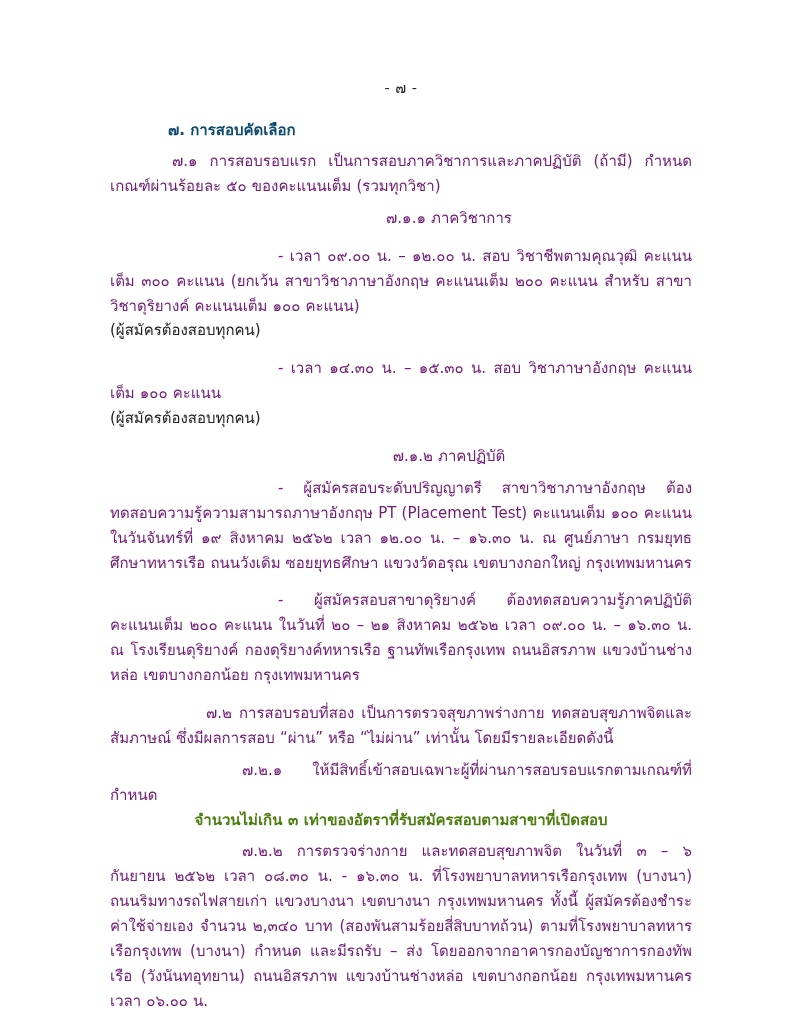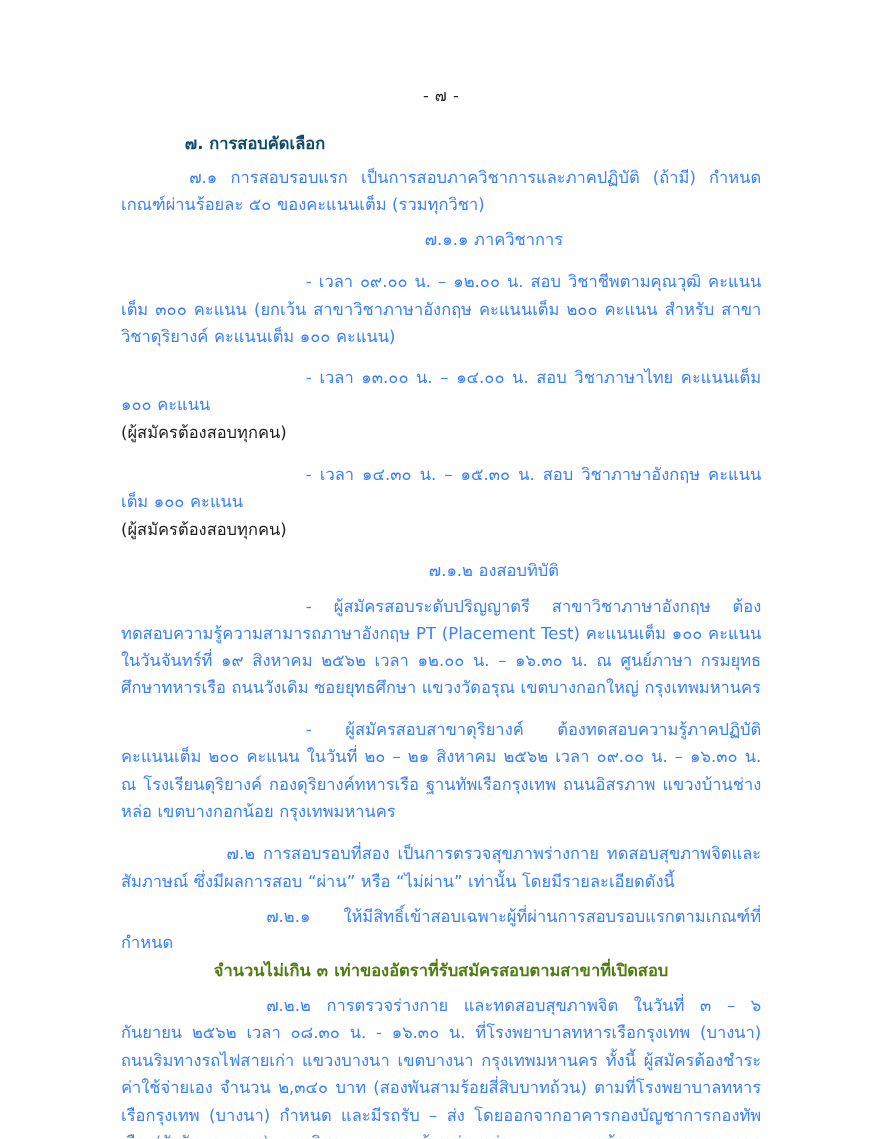--- a/index.html
+++ b/index.html
@@ -39,21 +39,21 @@
     font-size: 15px;
     font-weight: bold;
     color: #0c4a6e;
     margin: 0 0 3px 0;
     padding-left: 58px;
     line-height: 1.62;
   }
   .para {
     font-size: 15px;
     line-height: 1.66;
-    color: #3b82f6;
+    color: #701a75;
     margin: 0;
     text-align: justify;
     text-justify: inter-word;
     word-spacing: 0.3px;
   }
   .para.indent-1 { text-indent: 62px; }
   .para.indent-2 { text-indent: 96px; }
   .para.indent-3 { text-indent: 132px; }
   .para.indent-4 { text-indent: 168px; }
   .para.flush { text-indent: 0; }
@@ -85,29 +85,28 @@
 
     <div class="section-heading">๗. การสอบคัดเลือก</div>
 
     <p class="para indent-1 gap-sm">๗.๑ การสอบรอบแรก เป็นการสอบภาควิชาการและภาคปฏิบัติ (ถ้ามี) กำหนดเกณฑ์ผ่านร้อยละ ๕๐ ของคะแนนเต็ม (รวมทุกวิชา)</p>
 
     <p class="para indent-2 gap-sm no-justify">๗.๑.๑ ภาควิชาการ</p>
 
 
     <p class="para indent-4 gap-md">- เวลา ๐๙.๐๐ น. – ๑๒.๐๐ น. สอบ วิชาชีพตามคุณวุฒิ คะแนนเต็ม ๓๐๐ คะแนน (ยกเว้น สาขาวิชาภาษาอังกฤษ คะแนนเต็ม ๒๐๐ คะแนน สำหรับ สาขาวิชาดุริยางค์ คะแนนเต็ม ๑๐๐ คะแนน)</p>
 
-    <p class="para indent-4 gap-md">- เวลา ๑๓.๐๐ น. – ๑๔.๐๐ น. สอบ วิชาภาษาไทย คะแนนเต็ม ๑๐๐ คะแนน</p>
 
     <p class="wrap-under">(ผู้สมัครต้องสอบทุกคน)</p>
 
     <p class="para indent-4 gap-md">- เวลา ๑๔.๓๐ น. – ๑๕.๓๐ น. สอบ วิชาภาษาอังกฤษ คะแนนเต็ม ๑๐๐ คะแนน</p>
 
     <p class="wrap-under">(ผู้สมัครต้องสอบทุกคน)</p>
 
-    <p class="para indent-2 gap-md no-justify">๗.๑.๒ องสอบทิบัติ</p>
+    <p class="para indent-2 gap-md no-justify">๗.๑.๒ ภาคปฏิบัติ</p>
 
     <p class="para indent-4 gap-sm">- ผู้สมัครสอบระดับปริญญาตรี สาขาวิชาภาษาอังกฤษ ต้องทดสอบความรู้ความสามารถภาษาอังกฤษ PT (Placement Test) คะแนนเต็ม ๑๐๐ คะแนน ในวันจันทร์ที่ ๑๙ สิงหาคม ๒๕๖๒ เวลา ๑๒.๐๐ น. – ๑๖.๓๐ น. ณ ศูนย์ภาษา กรมยุทธศึกษาทหารเรือ ถนนวังเดิม ซอยยุทธศึกษา แขวงวัดอรุณ เขตบางกอกใหญ่ กรุงเทพมหานคร</p>
 
     <p class="para indent-4 gap-md">- ผู้สมัครสอบสาขาดุริยางค์ ต้องทดสอบความรู้ภาคปฏิบัติ คะแนนเต็ม ๒๐๐ คะแนน ในวันที่ ๒๐ – ๒๑ สิงหาคม ๒๕๖๒ เวลา ๐๙.๐๐ น. – ๑๖.๓๐ น. ณ โรงเรียนดุริยางค์ กองดุริยางค์ทหารเรือ ฐานทัพเรือกรุงเทพ ถนนอิสรภาพ แขวงบ้านช่างหล่อ เขตบางกอกน้อย กรุงเทพมหานคร</p>
 
     <p class="para indent-2 gap-md">๗.๒ การสอบรอบที่สอง เป็นการตรวจสุขภาพร่างกาย ทดสอบสุขภาพจิตและสัมภาษณ์ ซึ่งมีผลการสอบ “ผ่าน” หรือ “ไม่ผ่าน” เท่านั้น โดยมีรายละเอียดดังนี้</p>
 
     <p class="para indent-3 gap-sm">๗.๒.๑ ให้มีสิทธิ์เข้าสอบเฉพาะผู้ที่ผ่านการสอบรอบแรกตามเกณฑ์ที่กำหนด</p>
 
     <p class="para flush bold-line no-justify">จำนวนไม่เกิน ๓ เท่าของอัตราที่รับสมัครสอบตามสาขาที่เปิดสอบ</p>

